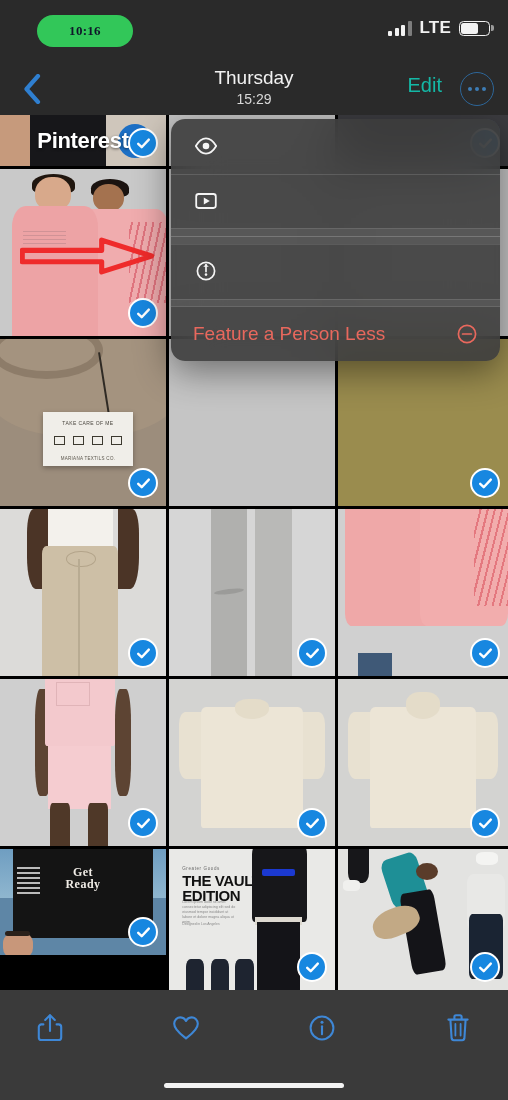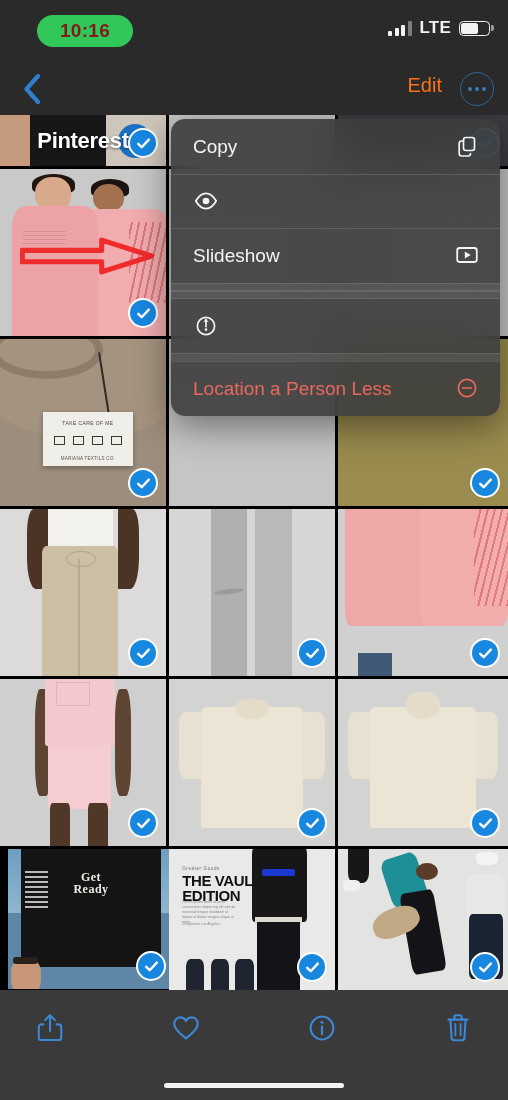--- a/index.html
+++ b/index.html
@@ -22,21 +22,21 @@
     background:#2a2a2a;
     z-index:40;
   }
   #rec-pill {
     position:absolute; left:37px; top:15px;
     width:96px; height:32px; border-radius:16px;
     background:#32c759;
     display:flex; align-items:center; justify-content:center;
   }
   #rec-pill span {
-    color:#7f1d1d; font-size:19px; font-weight:bold; letter-spacing:.3px;
+    color:#0f172a; font-size:13px; font-weight:bold; letter-spacing:.3px;font-family:Liberation Serif, serif;
   }
   #status-right {
     position:absolute; right:18px; top:18px;
     display:flex; align-items:center; gap:8px;
   }
   .sig { display:flex; align-items:flex-end; gap:2.5px; height:15px; }
   .sig i { display:block; width:4px; background:#f2f2f2; border-radius:1px; }
   .sig i.b1 { height:5px; }
   .sig i.b2 { height:8px; }
   .sig i.b3 { height:11px; }
@@ -68,21 +68,21 @@
   }
   #back-btn svg { display:block; }
   #nav-title-wrap {
     position:absolute; left:0; right:0; top:4px;
     text-align:center; pointer-events:none;
   }
   #nav-title { color:#f2f2f2; font-size:19px; font-weight:normal; line-height:24px; }
   #nav-sub { color:#d8d8d8; font-size:14px; line-height:18px; }
   #edit-btn {
     position:absolute; right:66px; top:12px;
-    color:#f97316; font-size:20px;
+    color:#14b8a6; font-size:20px;
   }
   #more-btn {
     position:absolute; right:14px; top:10px;
     width:34px; height:34px; border-radius:17px;
     border:1.6px solid #2d6699;
     display:flex; align-items:center; justify-content:center; gap:3px;
   }
   #more-btn i {
     width:4px; height:4px; border-radius:2px; background:#3d7cb5; display:block;
   }
@@ -524,20 +524,24 @@
     </div>
   </div>
 
   <div id="navbar">
     <div id="back-btn">
       <span>
         <svg width="18" height="30" viewBox="0 0 18 30">
           <path d="M15 2 L3.5 15 L15 28" fill="none" stroke="#2f7fd0" stroke-width="4.2" stroke-linecap="round" stroke-linejoin="round"></path>
         </svg>
       </span>
+    </div>
+    <div id="nav-title-wrap">
+      <div id="nav-title">Thursday</div>
+      <div id="nav-sub">15:29</div>
     </div>
     <div id="edit-btn">Edit</div>
     <div id="more-btn">
       <span style="display:flex;gap:3px;">
         <i></i>
           <i></i>
           <i></i>
       </span>
     </div>
   </div>
@@ -728,21 +732,21 @@
         <div class="ct-body"></div>
           <div class="ct-collar high"></div>
       </div>
       <div class="check">
         <svg width="17" height="17" viewBox="0 0 17 17">
             <path d="M3.2 8.8 L6.7 12.2 L13.8 4.6" fill="none" stroke="#fff" stroke-width="2.4" stroke-linecap="round" stroke-linejoin="round"></path>
           </svg>
       </div>
     </div>
 
-    <div class="cell" style="left:8px;top:734px;width:166px;height:140px;">
+    <div class="cell" style="left:0;top:734px;width:166px;height:106px;">
       <div class="ph">
         <div class="bt-bg"></div>
           <div class="bt-sky"></div>
         <div class="bt-body"></div>
           <div class="bt-sleeve-print"></div>
         <div class="bt-text">Get<br>Ready</div>
         <div class="bt-hand"></div>
           <div class="bt-watch"></div>
       </div>
       <div class="check">
@@ -792,42 +796,32 @@
       <div class="check">
         <svg width="17" height="17" viewBox="0 0 17 17">
             <path d="M3.2 8.8 L6.7 12.2 L13.8 4.6" fill="none" stroke="#fff" stroke-width="2.4" stroke-linecap="round" stroke-linejoin="round"></path>
           </svg>
       </div>
     </div>
   </div>
 
   <div id="ctxmenu">
 
-    <div class="mi">
-      <div class="lbl">Copy</div>
-      <div class="ic">
-        <svg width="22" height="22" viewBox="0 0 22 22">
-          <rect x="7.5" y="2.5" width="11" height="13" rx="2.4" fill="none" stroke="currentColor" stroke-width="1.7"></rect>
-          <path d="M14.5 18.6 a2.4 2.4 0 0 1 -2.4 2.4 H5.6 A2.4 2.4 0 0 1 3.2 18.6 V8.4 A2.4 2.4 0 0 1 5.6 6 h1.9" fill="none" stroke="currentColor" stroke-width="1.7" stroke-linecap="round"></path>
-        </svg>
-      </div>
-    </div>
 
 
     <div class="mi">
       <div class="ic">
         <svg width="24" height="22" viewBox="0 0 24 22">
           <path d="M1.8 11 C5 5.6 9 3.4 12 3.4 C15 3.4 19 5.6 22.2 11 C19 16.4 15 18.6 12 18.6 C9 18.6 5 16.4 1.8 11 Z" fill="none" stroke="currentColor" stroke-width="1.8" stroke-linejoin="round"></path>
           <circle cx="12" cy="11" r="3.3" fill="currentColor"></circle>
         </svg>
       </div>
     </div>
 
     <div class="mi">
-      <div class="lbl">Slideshow</div>
       <div class="ic">
         <svg width="24" height="22" viewBox="0 0 24 22">
           <rect x="2.2" y="4" width="19.6" height="14" rx="2.4" fill="none" stroke="currentColor" stroke-width="1.8"></rect>
           <path d="M9.8 7.6 L15.8 11 L9.8 14.4 Z" fill="currentColor"></path>
         </svg>
       </div>
     </div>
 
     <div class="sep"></div>
 
@@ -842,21 +836,21 @@
           <path d="M12 4.6 L12 11.6" stroke="currentColor" stroke-width="1.7" stroke-linecap="round"></path>
           <path d="M9.2 6.8 L12 4.2 L14.8 6.8 Z" fill="currentColor"></path>
           <circle cx="12" cy="14.6" r="1.3" fill="currentColor"></circle>
         </svg>
       </div>
     </div>
 
     <div class="sep"></div>
 
     <div class="mi destructive">
-      <div class="lbl">Location a Person Less</div>
+      <div class="lbl">Feature a Person Less</div>
       <div class="ic">
         <svg width="24" height="22" viewBox="0 0 24 22">
           <circle cx="12" cy="11" r="8.6" fill="none" stroke="currentColor" stroke-width="1.7"></circle>
           <path d="M7.6 11 H16.4" stroke="currentColor" stroke-width="1.7" stroke-linecap="round"></path>
         </svg>
       </div>
     </div>
   </div>
 
   <div id="toolbar">

